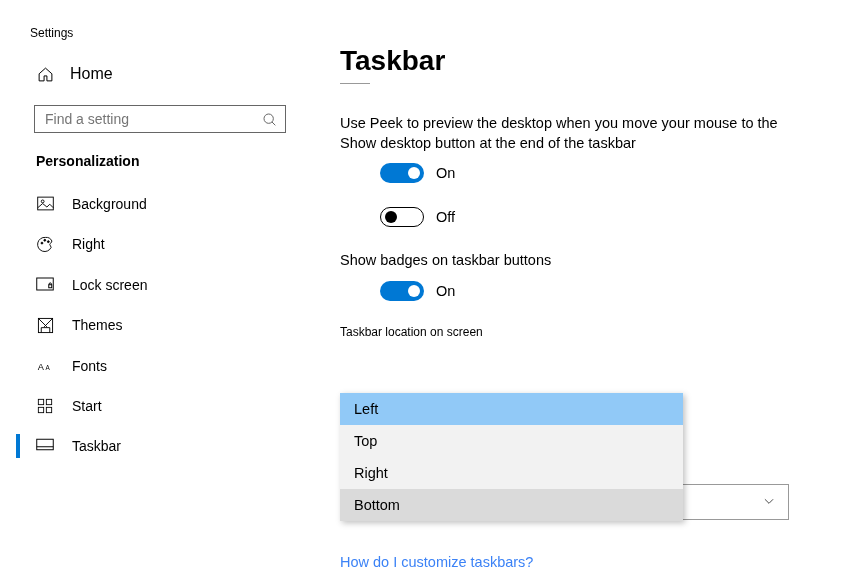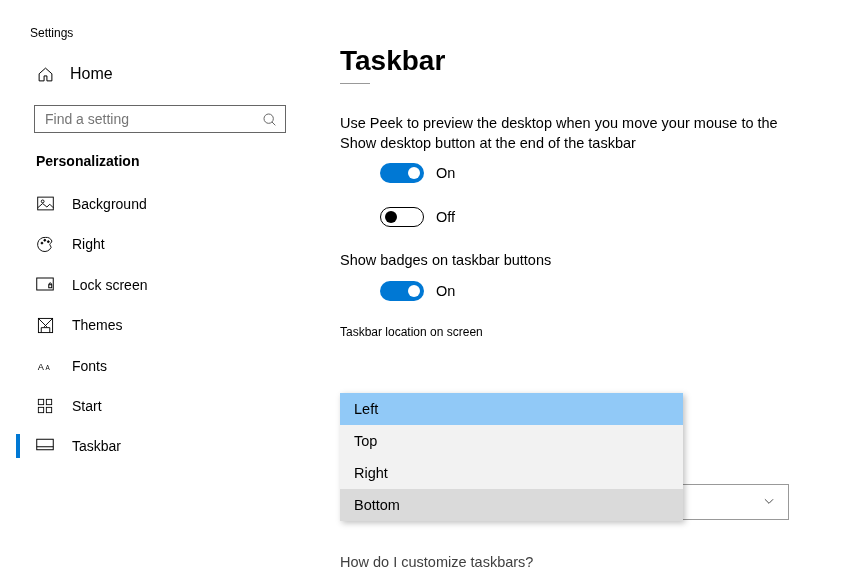--- a/index.html
+++ b/index.html
@@ -34,21 +34,21 @@
   .section-label { font-size:12px; margin-bottom:12px; }
 
   .select-box { width:449px; height:36px; border:1px solid #999; display:flex; align-items:center; justify-content:space-between; padding:0 12px; cursor:pointer; position:absolute; top:484px; }
   .select-chevron { }
 
   .dropdown { position:absolute; top:393px; left:20px; width:343px; background:#f2f2f2; box-shadow:2px 2px 6px rgba(0,0,0,0.25); font-size:14.5px; }
   .dropdown-item { height:32px; display:flex; align-items:center; padding:16px 14px; cursor:pointer; }
   .dropdown-item.highlight { background:#91c9f7; }
   .dropdown-item.hover { background:#dadada;text-align:center; }
 
-  .help-link { color:#404040; font-size:14.5px; margin-top:70px; display:inline-block; cursor:pointer; position:absolute; top:484px; }
+  .help-link { color:#3b82f6; font-size:14.5px; margin-top:70px; display:inline-block; cursor:pointer; position:absolute; top:484px; }
 </style>
 </head>
 <body>
 
 <div class="app">
   <div class="sidebar">
     <div class="win-title">Settings</div>
 
     <div class="home-row">
       <span class="icon">

